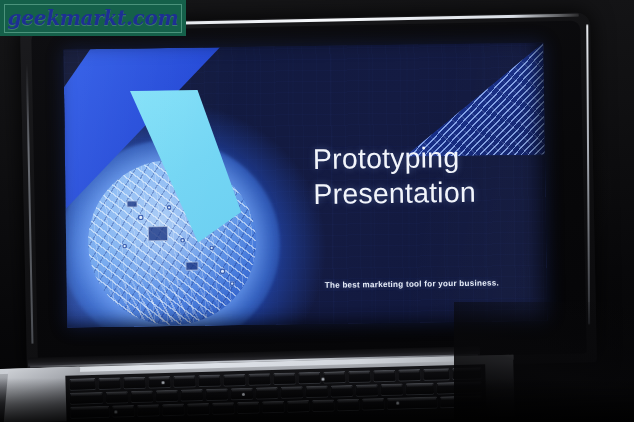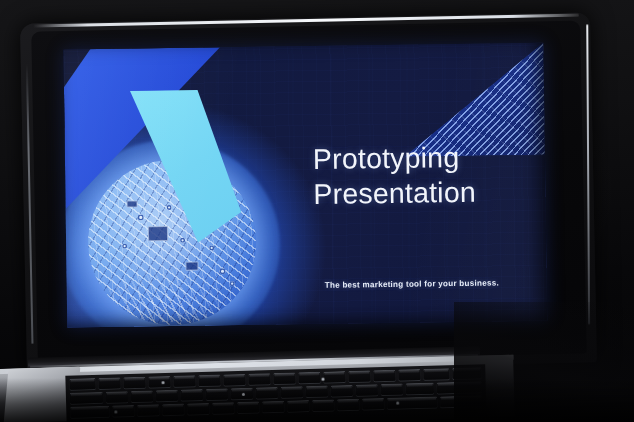--- a/index.html
+++ b/index.html
@@ -460,14 +460,19 @@
       <div class="keylight" style="left:256px;top:9px;"></div>
       <div class="keylight" style="left:330px;top:35px;"></div>
       <div class="keylight" style="left:48px;top:36px;"></div>
     </div>
 
   </div>
 
   <div class="desk-right"></div>
   <div class="base-shadow"></div>
 
+  <div class="watermark">
+    <div class="watermark-inner">
+      <span class="watermark-text">geekmarkt.com</span>
+    </div>
+  </div>
 
 </div>
 
 </body></html>

